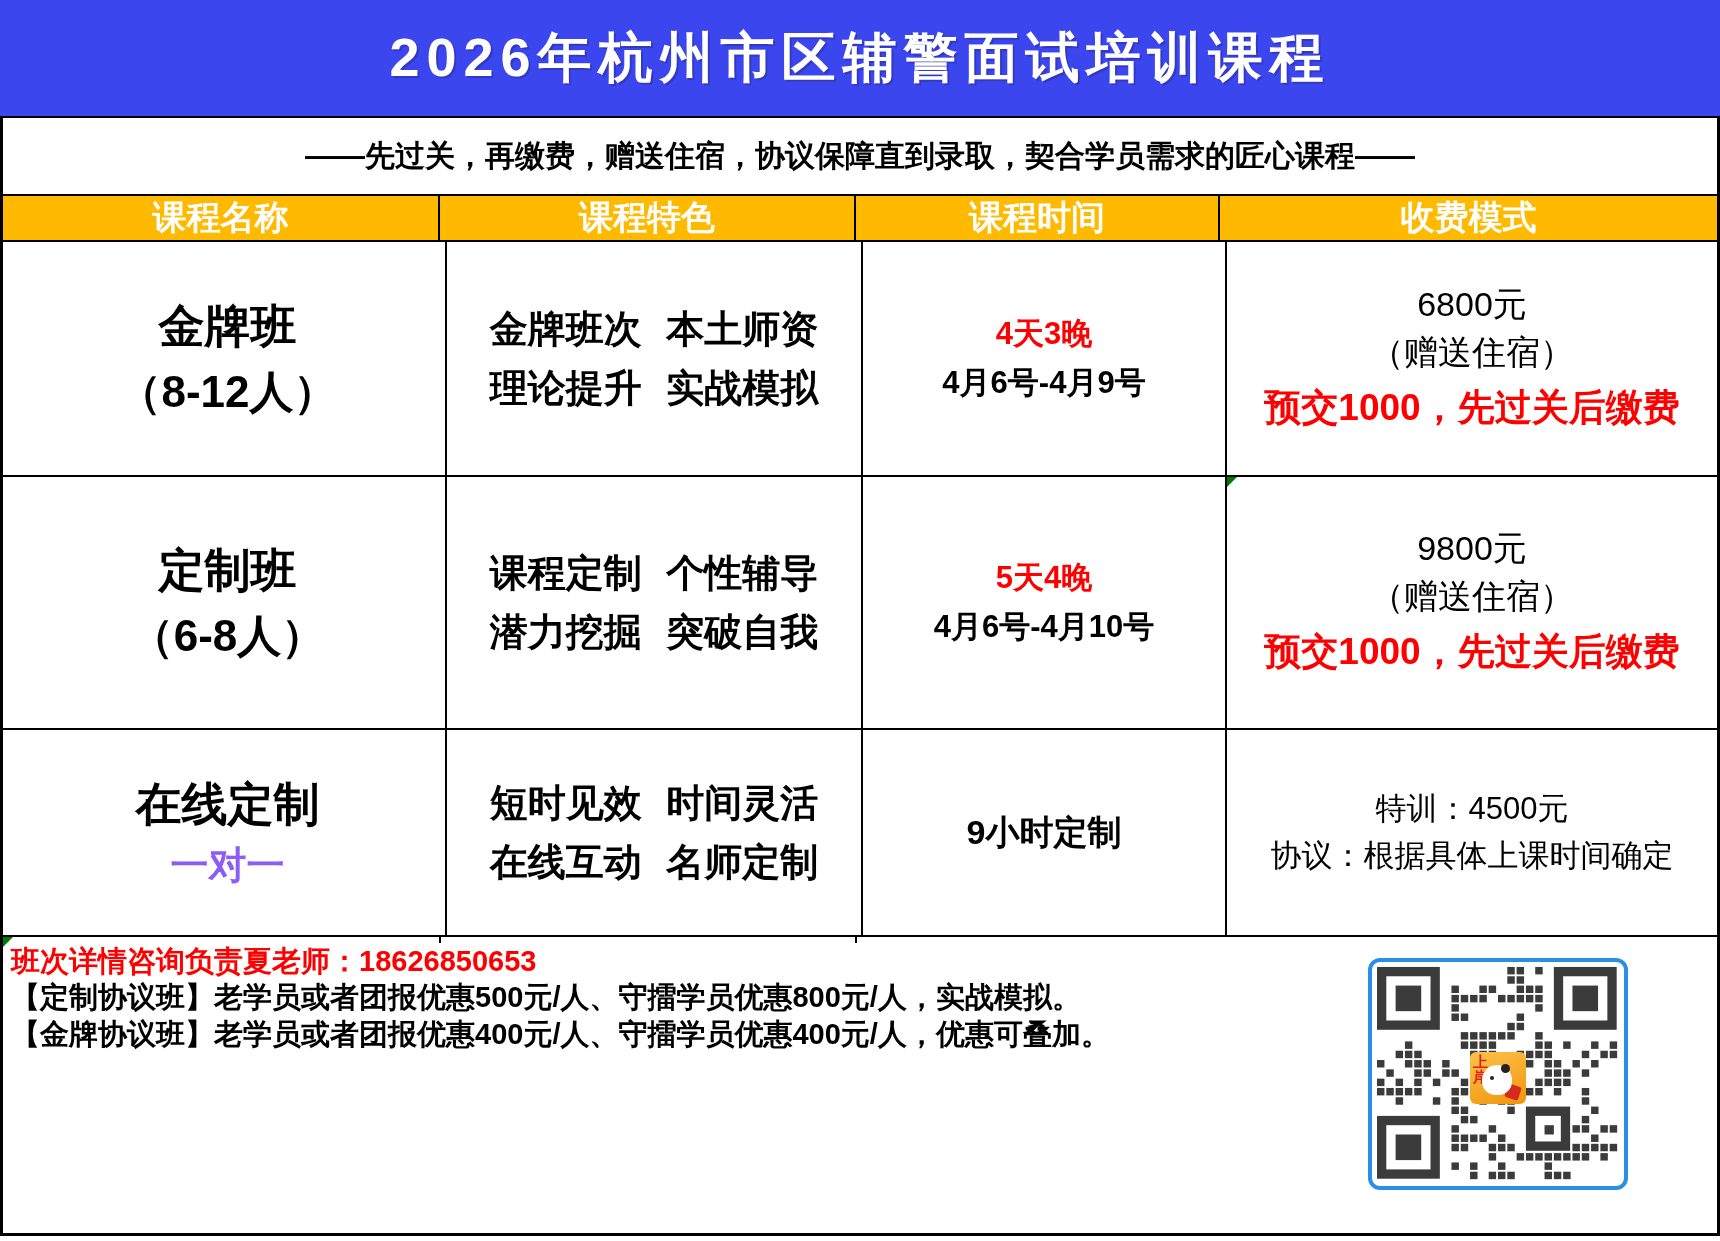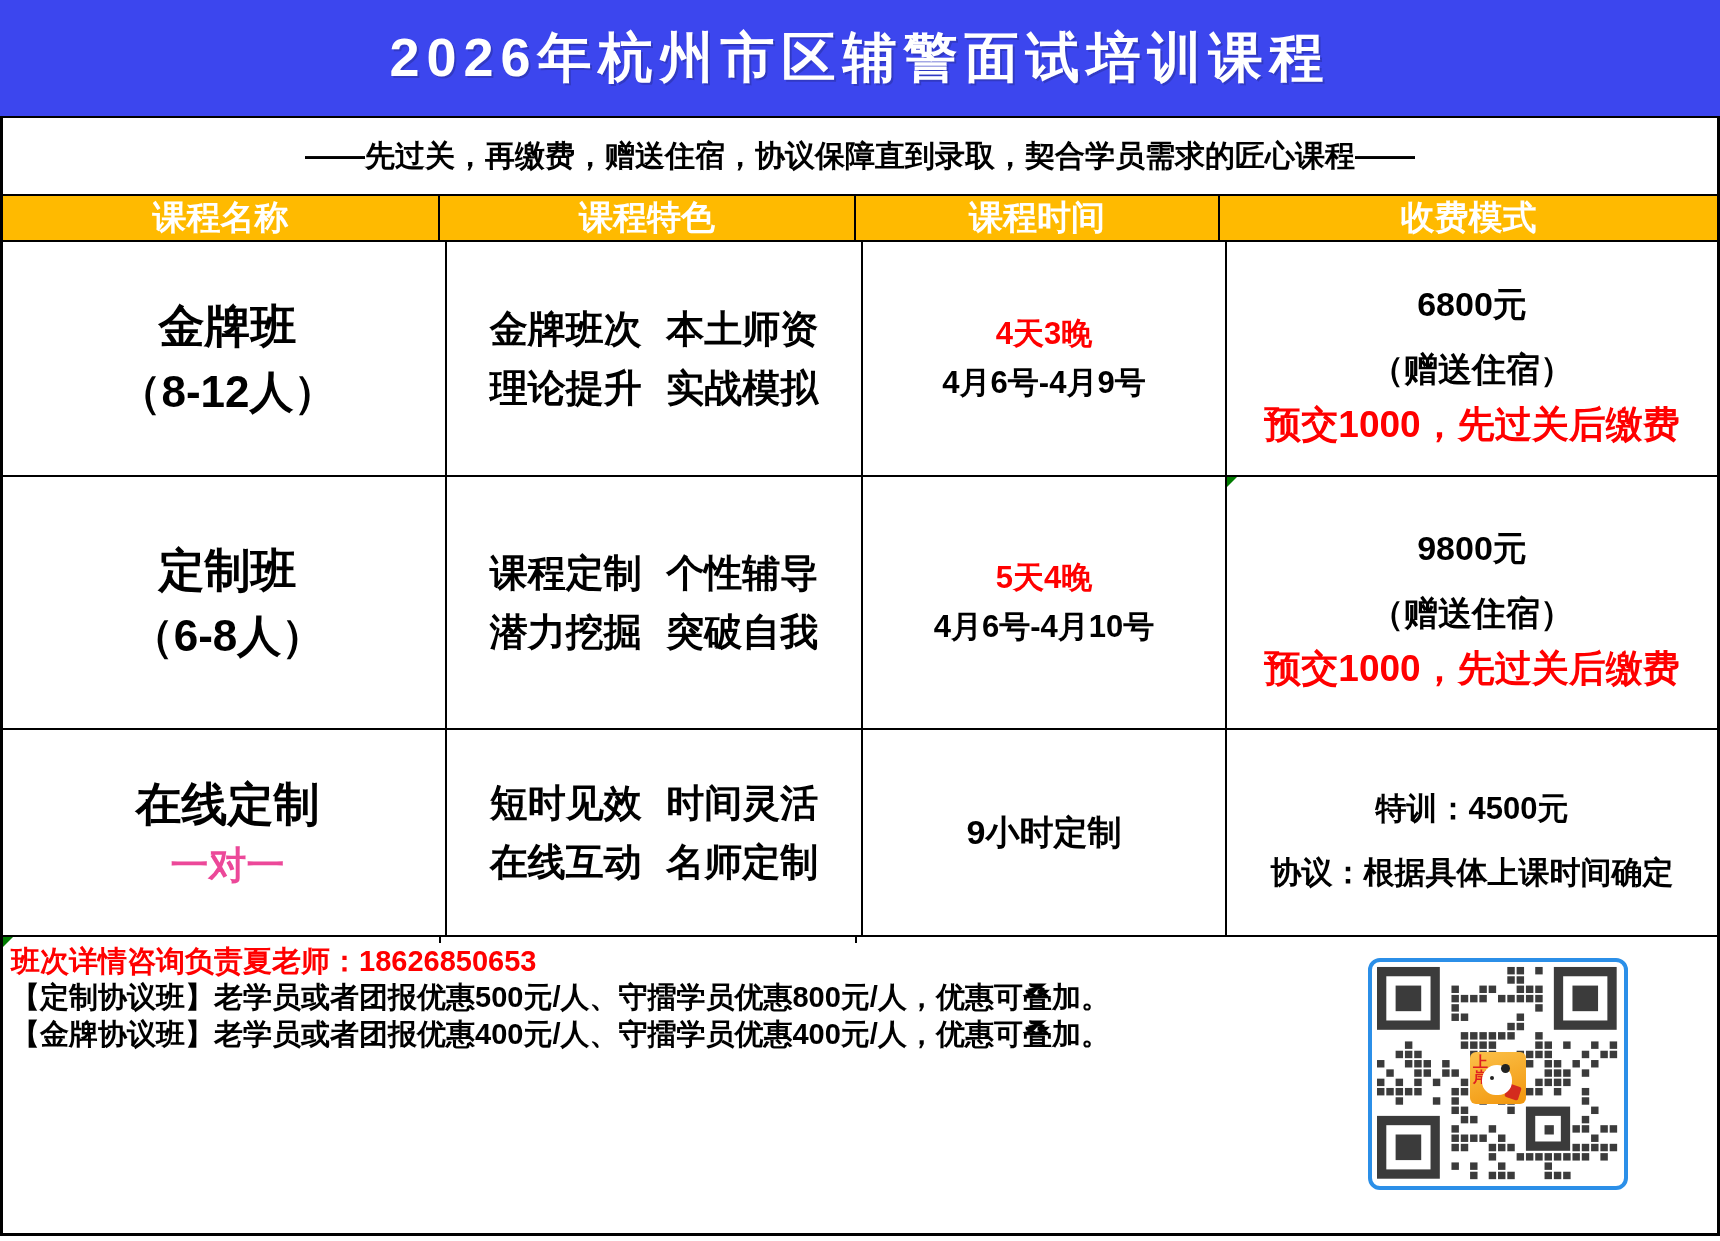--- a/index.html
+++ b/index.html
@@ -39,26 +39,26 @@
   .trow{display:flex;box-sizing:border-box;border-bottom:2px solid #000;background:#fff;padding-left:7px;}
   .r1{height:235px}.r2{height:253px}.r3{height:207px}
   .td{
     box-sizing:border-box;display:flex;flex-direction:column;
     align-items:center;justify-content:center;position:relative;
   }
   .c1{width:437px}.c2{width:416px}.c3{width:364px}.c4{flex:1}
   .vline{border-right:2px solid #000;}
   .name-main{font-size:46px;font-weight:bold;line-height:1.3;}
   .name-sub{font-size:44px;font-weight:bold;line-height:1.3;margin-top:6px;}
-  .name-sub.red{color:#ec4899;font-size:38px;}
+  .name-sub.red{color:#8b5cf6;font-size:38px;}
   .feature-line{font-size:38px;font-weight:bold;line-height:1.55;word-spacing:14px;white-space:nowrap;}
   .time-hl{color:#FF0000;font-size:31px;font-weight:bold;line-height:1.55;}
   .time-detail{font-size:31px;font-weight:bold;line-height:1.55;}
   .time-detail.big{font-size:34px;}
-  .price-line{font-size:34px;font-weight:bold;line-height:1.4;white-space:nowrap;margin-top:17px;}
+  .price-line{font-size:34px;font-weight:normal;line-height:1.4;white-space:nowrap;}
   .price-note{color:#FF0000;font-size:37px;font-weight:bold;line-height:1.5;margin-top:4px;white-space:nowrap;}
   .price-line.small{font-size:31px;line-height:1.5;}
   
   .corner-green{
     position:absolute;top:0;left:0;width:0;height:0;
     border-top:10px solid #007B00;border-right:10px solid transparent;
   }
   
   .tfoot{position:relative;height:292px;padding:6px 0 0 8px;box-sizing:border-box;}
   .contact-line{color:#FF0000;font-size:29px;font-weight:bold;line-height:36px;white-space:nowrap;}
@@ -168,21 +168,21 @@
         <div class="price-line small">特训：4500元</div>
         <div class="price-line small">协议：根据具体上课时间确定</div>
       </div>
     </div>
 
     <div class="tfoot">
       <span class="corner-green"></span>
       <span class="grid-stub stub1"></span>
       <span class="grid-stub stub2"></span>
       <div class="contact-line">班次详情咨询负责夏老师：18626850653</div>
-      <div class="note-line">【定制协议班】老学员或者团报优惠500元/人、守擂学员优惠800元/人，优惠可叠加。</div>
+      <div class="note-line">【定制协议班】老学员或者团报优惠500元/人、守擂学员优惠800元/人，实战模拟。</div>
       <div class="note-line">【金牌协议班】老学员或者团报优惠400元/人、守擂学员优惠400元/人，优惠可叠加。</div>
     </div>
   </div>
 
   <div class="qr-frame">
     <svg class="qr-grid" id="qr-svg" viewBox="0 0 208 184" xmlns="http://www.w3.org/2000/svg">
         <rect x="112" y="0" width="6.4" height="6.4" fill="#3b3b3b"></rect>
         <rect x="120" y="0" width="6.4" height="6.4" fill="#3b3b3b"></rect>
         <rect x="136" y="0" width="6.4" height="6.4" fill="#3b3b3b"></rect>
         <rect x="112" y="8" width="6.4" height="6.4" fill="#3b3b3b"></rect>

